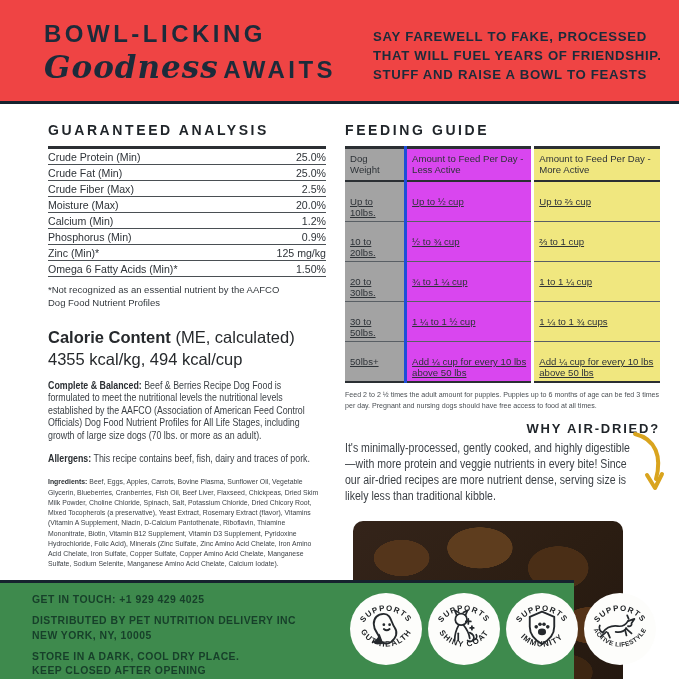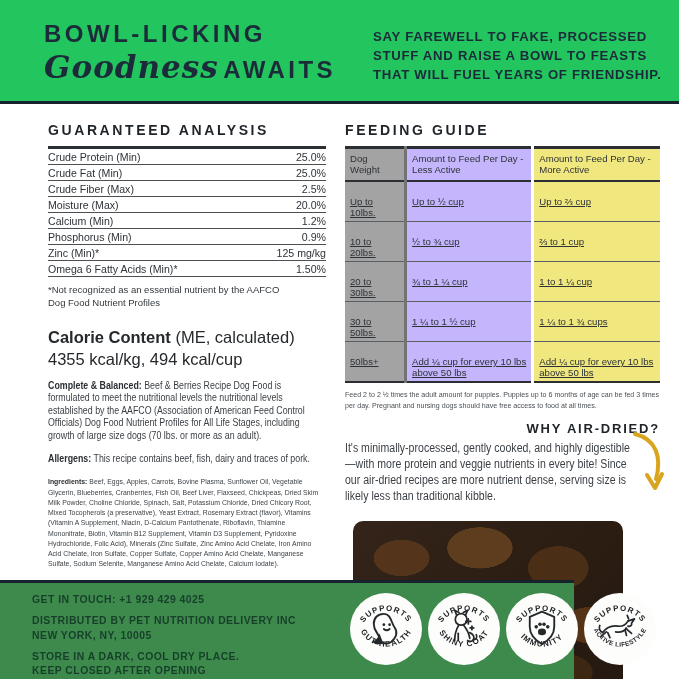--- a/index.html
+++ b/index.html
@@ -6,21 +6,21 @@
   html,body { margin:0; padding:0; }
   body {
     width:679px; height:679px; position:relative; overflow:hidden;
     background:#ffffff; font-family:"Liberation Sans", sans-serif;
     color:#3a3f44; -webkit-font-smoothing:antialiased;
   }
 
   
   .header {
     position:absolute; top:0; left:0; width:679px; height:104px;
-    background:#22c55e; border-bottom:3px solid #16222e;
+    background:#ef4444; border-bottom:3px solid #16222e;
   }
   .header-left { position:absolute; left:44px; top:20px; color:#1c2b3a; }
   .h-line1 { font-size:24px; font-weight:bold; letter-spacing:3.5px; }
   .h-line2 { margin-top:1px; white-space:nowrap; }
   .h-script {
     font-family:"DejaVu Serif", serif; font-style:italic; font-weight:600;
     font-size:31px; letter-spacing:1px; color:#1c2b3a;margin-top:43px;
   }
   .h-awaits { font-size:24px; font-weight:bold; letter-spacing:3.5px; color:#1c2b3a; }
   .header-right {
@@ -59,21 +59,21 @@
   
   table.fg { border-collapse:collapse; width:315px; border-top:3px solid #2b2f33; }
   table.fg th, table.fg td {
     font-size:9.6px; color:#2e3338; padding:2px 5px; vertical-align:top;
     text-align:left; font-weight:normal;
   }
   table.fg thead th { border-bottom:2px solid #2b2f33; padding-top:4px; padding-bottom:5px; }
   table.fg td { border-bottom:1.2px solid #595f64; padding-top:14px; padding-bottom:3px;text-decoration:underline; }
   table.fg tr.last td { border-bottom:2.5px solid #2b2f33; }
   .c1 { width:60px; background:#a3a3a3; }
-  .c2 { width:126px; background:#c4b5fd; border-left:3px solid #737373; }
+  .c2 { width:126px; background:#d946ef; border-left:3px solid #1d4ed8; }
   .c3 { width:126px; background:#f0e77f; border-left:3px solid #ffffff; }
   .fg-foot {
     margin-top:6px; font-size:8px; line-height:1.4; color:#4a4f54;
     width:356px; transform:scaleX(0.885); transform-origin:left top;
   }
 
   .wad { margin-top:10px; position:relative; }
   .wad-title { font-size:13px; font-weight:bold; letter-spacing:1.8px; color:#1f2429; margin:0 0 5px 0;text-align:right; }
   .wad-text {
     margin:0; font-size:12px; line-height:1.32; color:#3a3f44;
@@ -118,22 +118,22 @@
 <div class="header">
   <div class="header-left">
     <div class="h-line1">BOWL-LICKING</div>
     <div class="h-line2">
       <span class="h-script">Goodness</span>
       <span class="h-awaits">AWAITS</span>
     </div>
   </div>
   <div class="header-right">
     <div>SAY FAREWELL TO FAKE, PROCESSED</div>
+    <div>THAT WILL FUEL YEARS OF FRIENDSHIP.</div>
     <div>STUFF AND RAISE A BOWL TO FEASTS</div>
-    <div>THAT WILL FUEL YEARS OF FRIENDSHIP.</div>
   </div>
 </div>
 
 <div class="left-col">
   <h2 class="section-title">GUARANTEED ANALYSIS</h2>
 
   <div class="ga-table">
     <div class="ga-row">
       <span>Crude Protein (Min)</span>
       <span>25.0%</span>

